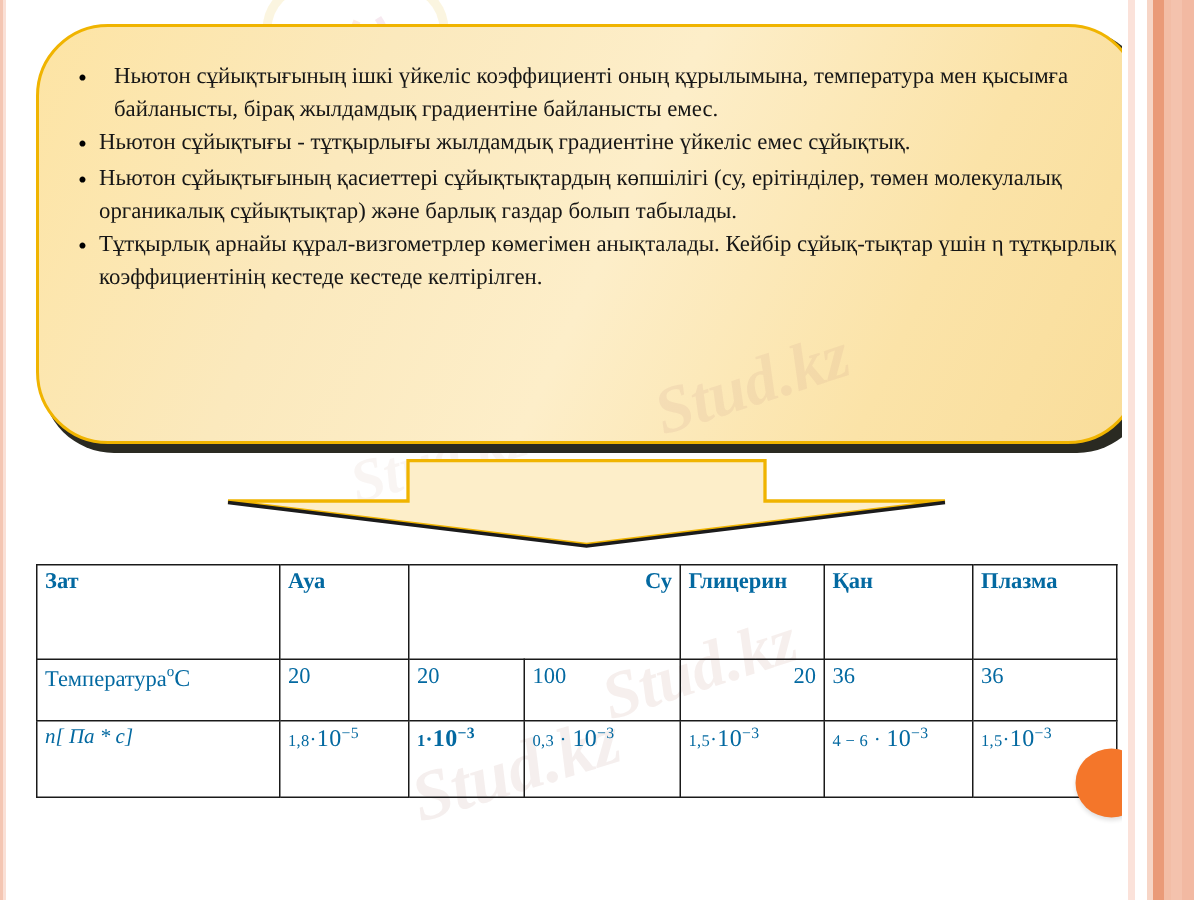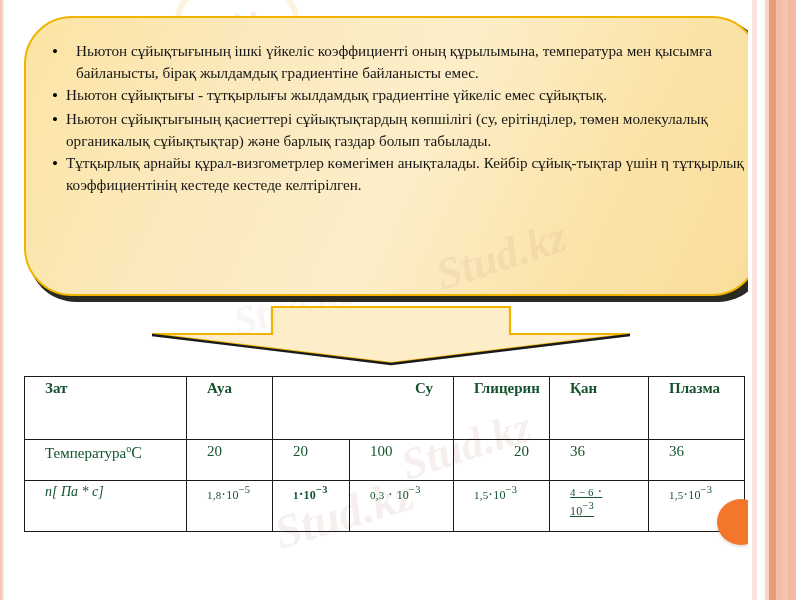--- a/index.html
+++ b/index.html
@@ -123,24 +123,24 @@
   #viscosity-table {
     position: absolute;
     left: 24px; top: 376px;
     width: 720px;
     border-collapse: collapse;
     table-layout: fixed;
     background: transparent;
   }
   #viscosity-table td, #viscosity-table th {
     border: 1.6px solid #1a1a1a;
-    padding: 3px 20px;
+    padding: 3px 5px;
     vertical-align: top;
     font-family: "Liberation Serif", serif;
-    color: #14532d;
+    color: #0369a1;
     background: transparent;
   }
   .hdr {
     font-weight: bold;
     font-size: 15px;
     height: 56px;
   }
   .hdr-center { text-align: right; }
   .temp-row td {
     font-weight: normal;
@@ -156,27 +156,27 @@
     vertical-align: middle;
     font-size: 14px;
   }
   .formula-label {
     text-align: left;
     font-style: italic;
     font-size: 13.5px;
   }
   .sci { font-size: 15px; letter-spacing: 0.2px; }
   .sci .mant { font-size: 11px; text-align: right; }
-  .sci .base { font-size: 12px; }
+  .sci .base { font-size: 16px; }
   .sci sup { font-size: 10.5px; }
   .c-air   { padding-left: 4px; }
   .c-water1{ padding-left: 2px; font-weight: bold; }
   .c-water2{ padding-left: 4px; }
   .c-gly   { padding-left: 4px; }
-  .c-blood { padding-left: 10px; font-size: 16px; text-decoration: underline; }
+  .c-blood { padding-left: 10px; font-size: 16px; }
   .c-plasma{ padding-left: 4px; }
 
   
   #orange-circle {
     position: absolute;
     left: 717px; top: 499px;
     width: 48px; height: 46px;
     border-radius: 50%;
     background: #f4762a;
     box-shadow: 0 2px 3px rgba(0,0,0,0.12);

